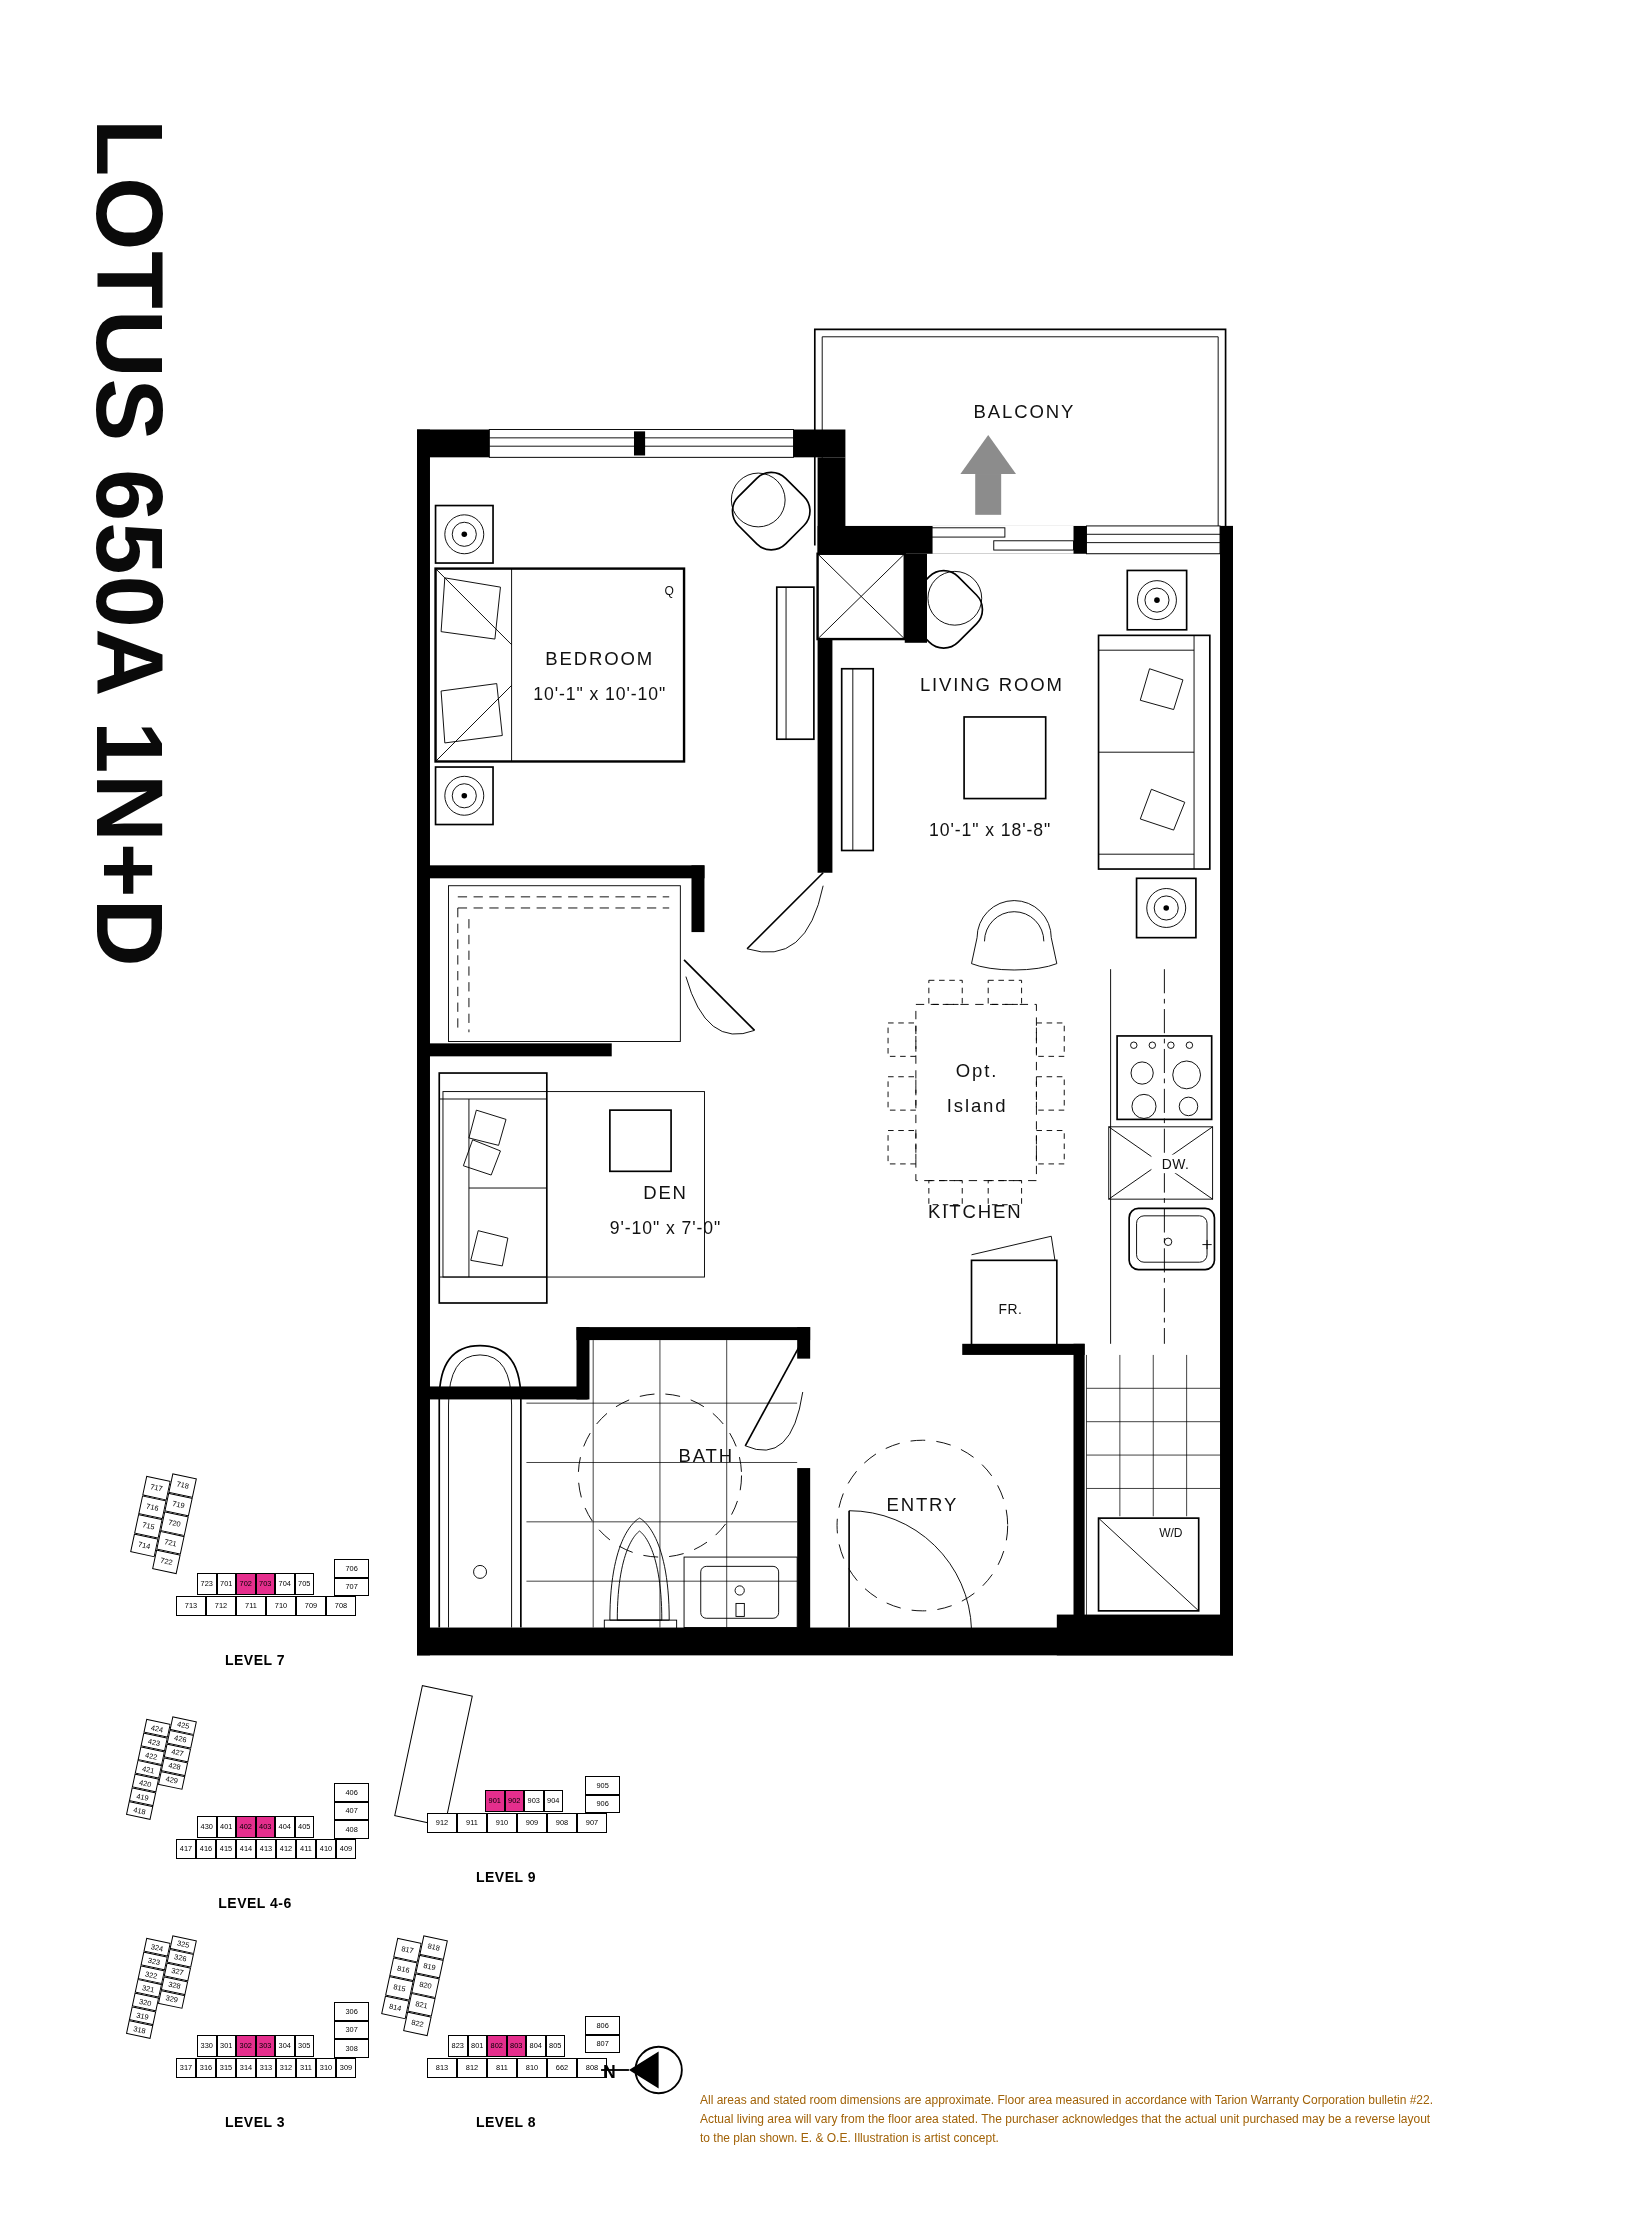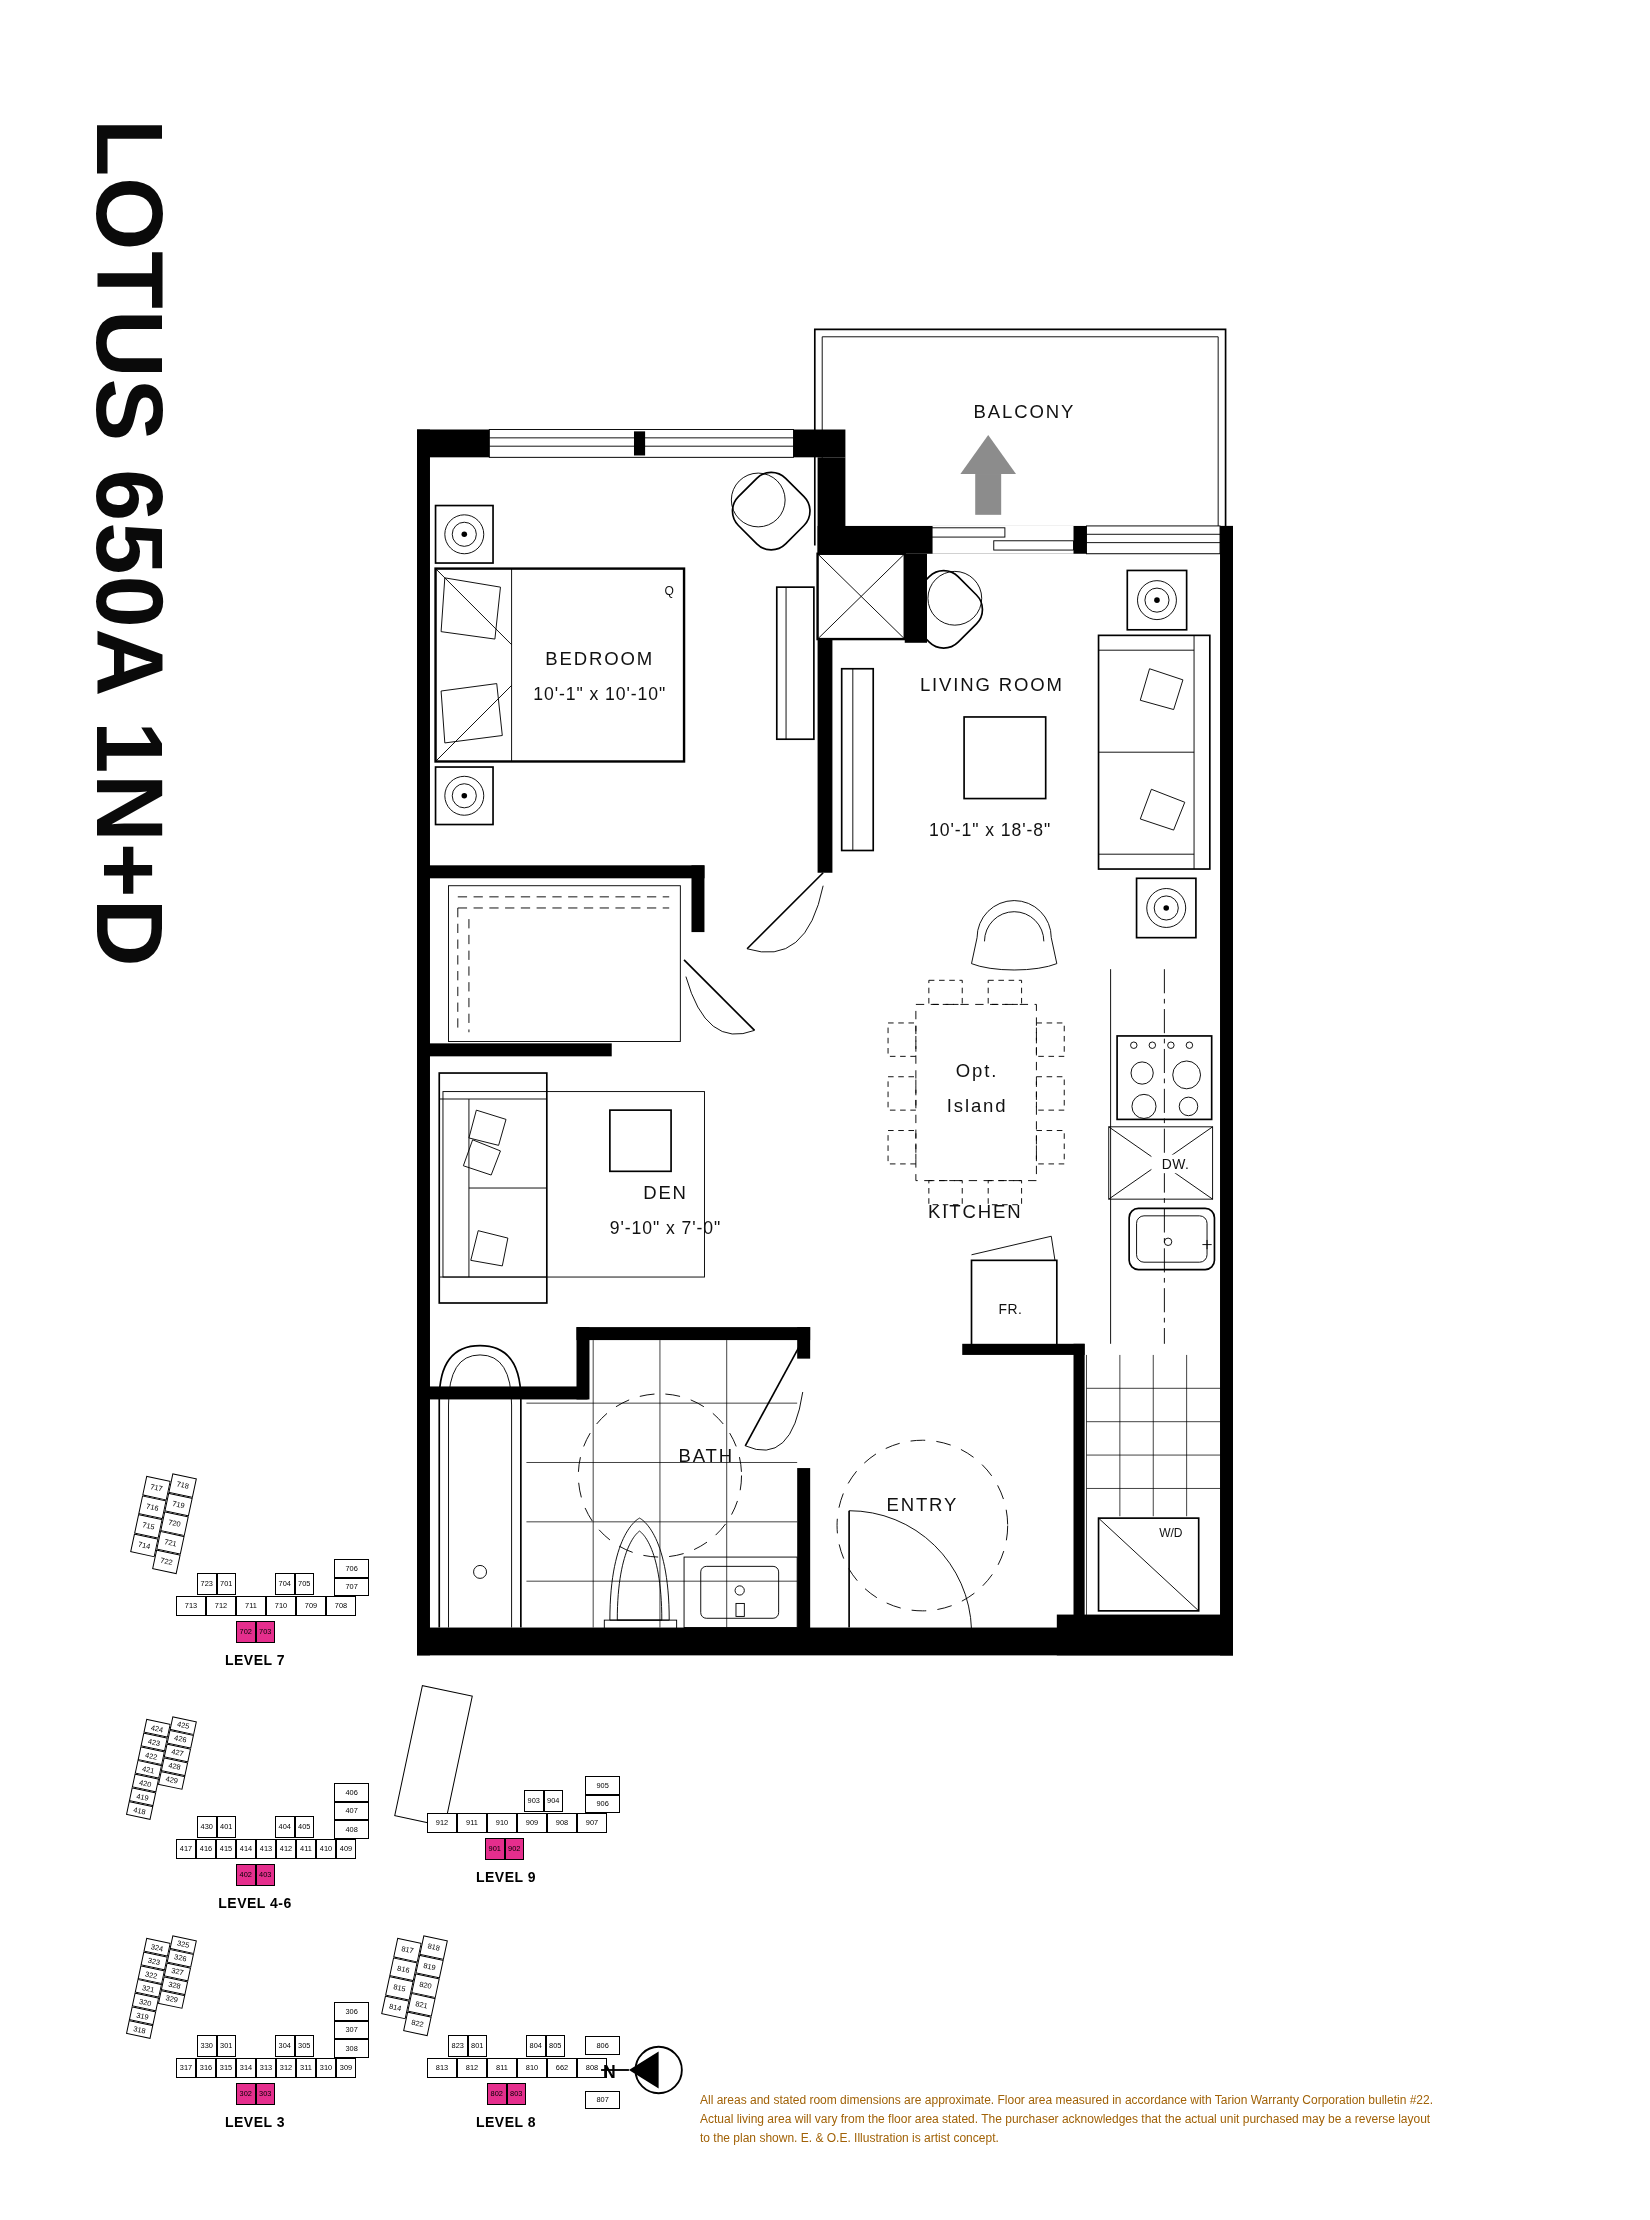--- a/index.html
+++ b/index.html
@@ -24,21 +24,21 @@
   .lbl{font-family:"Liberation Sans",sans-serif;font-size:20px;letter-spacing:2px;fill:#111;}
   .dim{font-family:"Liberation Sans",sans-serif;font-size:19px;letter-spacing:1px;fill:#111;}
   .sm{font-family:"Liberation Sans",sans-serif;font-size:15px;letter-spacing:0.5px;fill:#111;}
   .xs{font-family:"Liberation Sans",sans-serif;font-size:13px;fill:#111;}
 
   
   .kp{position:absolute;width:232px;height:218px;}
   .kp-cell{box-sizing:border-box;border:0.9px solid #000;background:#fff;display:flex;
            align-items:center;justify-content:center;font-size:7.4px;line-height:1;color:#000;
            overflow:hidden;}
-  .kp-cell.hl{background:var(--hl,#E52E8D);margin-top:48px;}
+  .kp-cell.hl{background:var(--hl,#E52E8D);}
   .kp-diag{position:absolute;left:9.3px;top:3.7px;display:flex;transform:rotate(12deg);
            transform-origin:top left;}
   .kp-diag .col{display:flex;flex-direction:column;}
   .kp-diag .col.left{margin-top:8.3px;}
   .kp-diag .kp-cell{width:25px;}
   .kp-diag-empty{position:absolute;left:32px;top:3.7px;width:50px;height:132px;
                  border:1.2px solid #000;transform:rotate(12deg);transform-origin:top left;}
   .kp-rowtop{position:absolute;top:109px;display:flex;}
   .kp-rowtop .kp-cell{width:19.5px;height:22px;}
   .kp-rowbot{position:absolute;left:37px;top:132px;display:flex;width:180px;}
@@ -479,21 +479,21 @@
           <div class="kp-cell">805</div>
         </div>
         <div class="kp-rowbot">
           <div class="kp-cell">813</div>
           <div class="kp-cell">812</div>
           <div class="kp-cell">811</div>
           <div class="kp-cell">810</div>
           <div class="kp-cell">662</div>
           <div class="kp-cell">808</div>
         </div>
-        <div class="kp-colright" style="top: 110px; gap: 36px;">
+        <div class="kp-colright" style="top: 90px;">
           <div class="kp-cell">806</div>
           <div class="kp-cell">807</div>
         </div>
         <div class="kp-label">LEVEL 8</div>
       </div>
     </div>
 
   <svg class="north" width="93" height="52" viewBox="0 0 100 56">
     <text x="2" y="37" font-size="19" font-weight="bold" font-family="Liberation Sans, sans-serif">N</text>
     <circle cx="62" cy="28" r="25" fill="none" stroke="#000" stroke-width="2"></circle>

